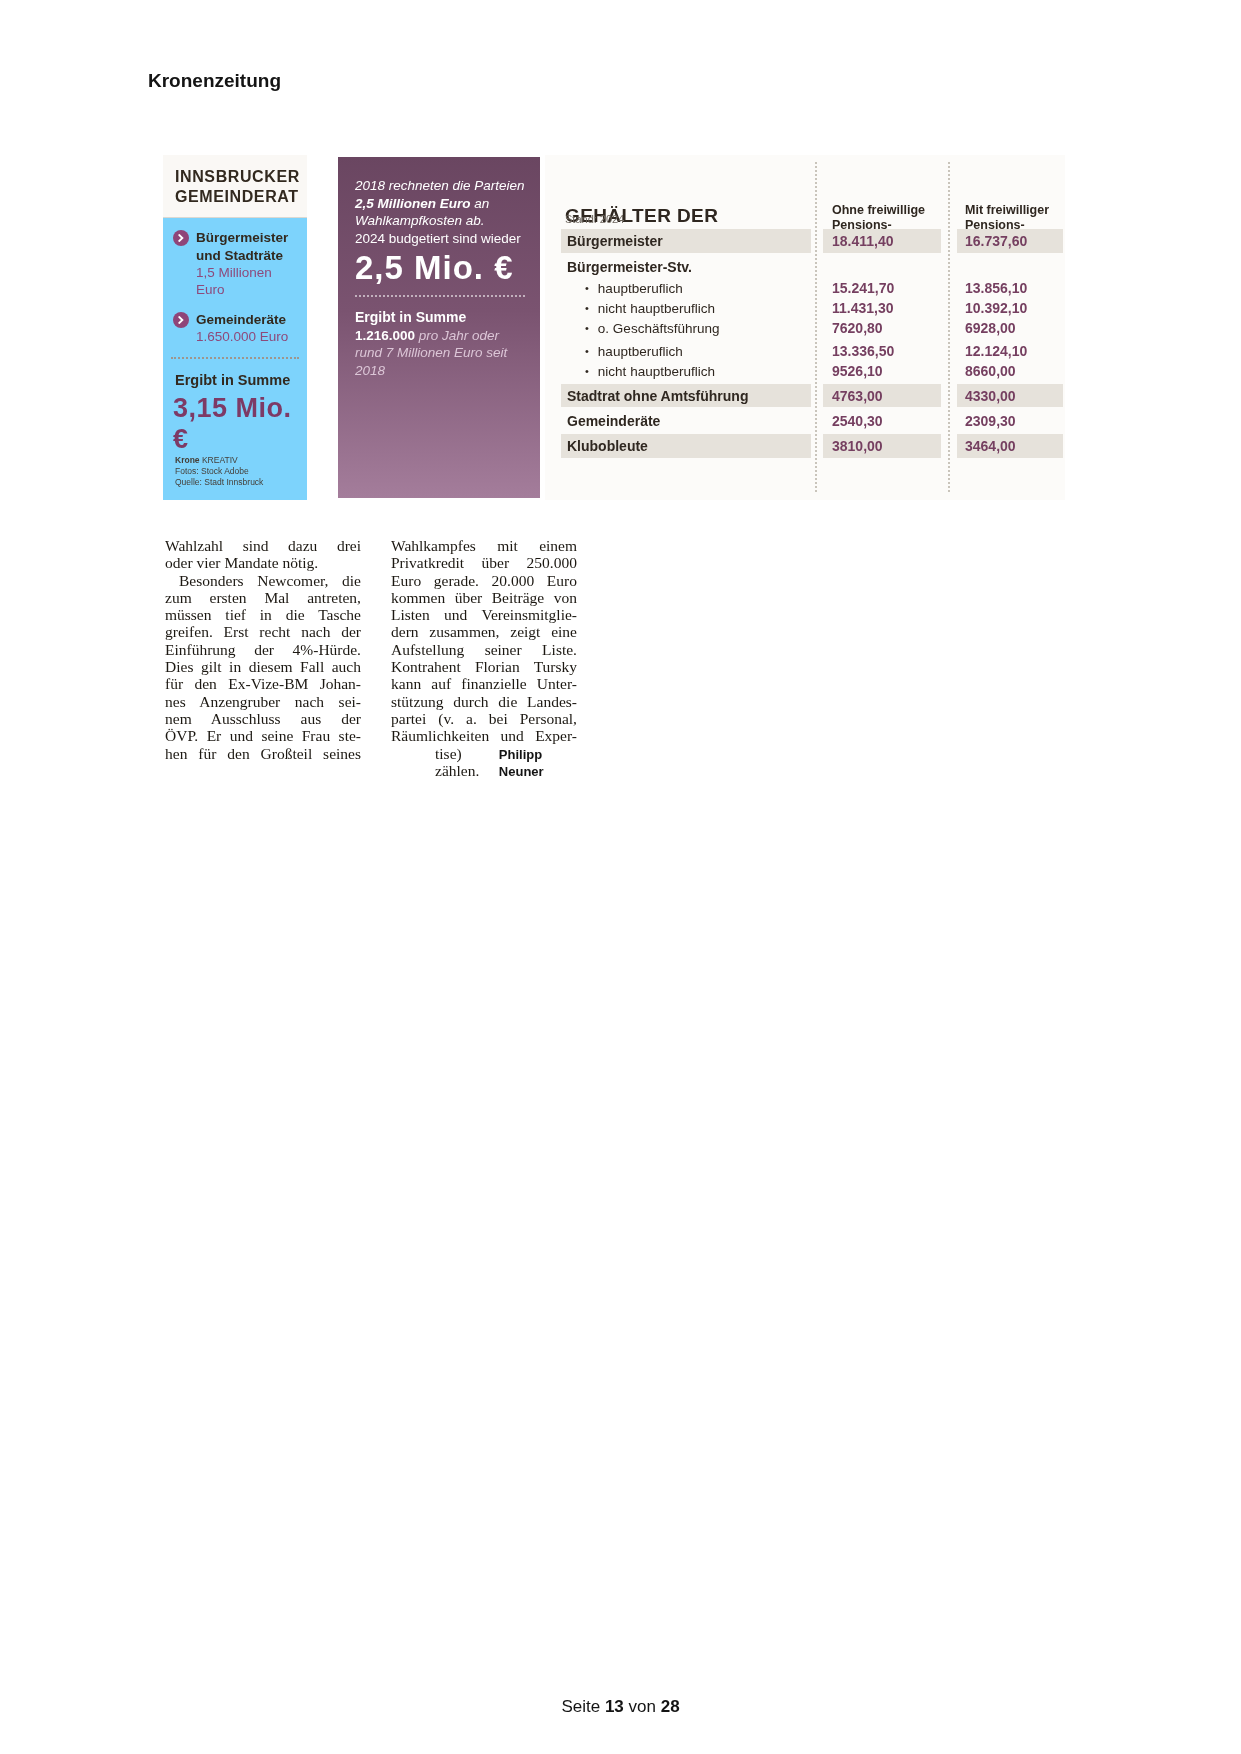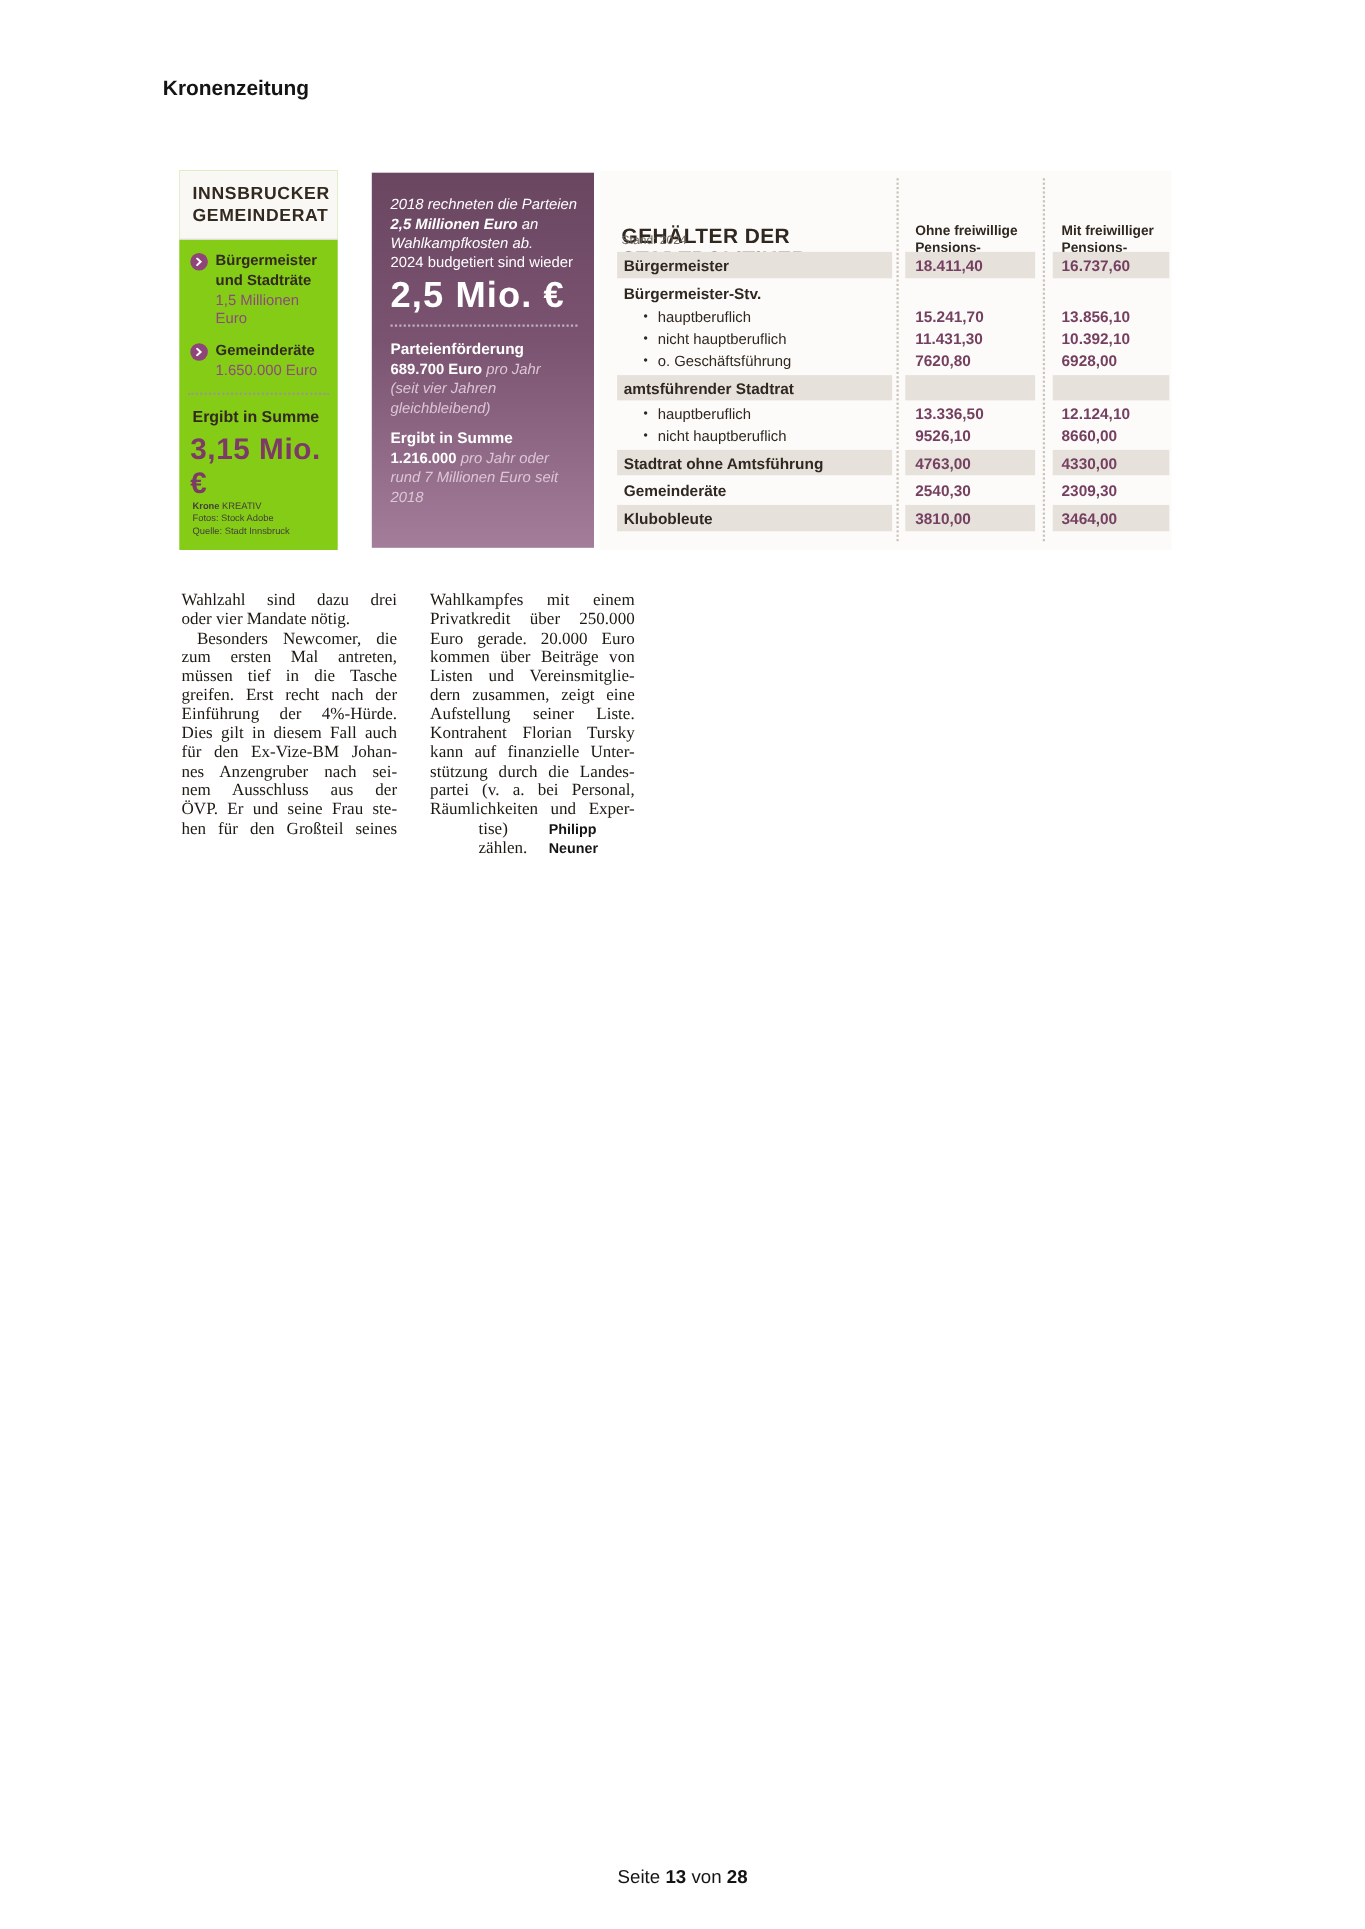--- a/index.html
+++ b/index.html
@@ -7,21 +7,21 @@
         font-family:"Liberation Sans",sans-serif;color:#222;}
   .pre{white-space:pre-line;margin-top:36px;}
 
   
   .doc-header{position:absolute;left:148px;top:70px;font-size:19px;font-weight:bold;color:#141414;}
 
   
   .info{position:absolute;left:163px;top:155px;width:902px;height:345px;}
 
   
-  .lp{position:absolute;left:0;top:0;width:144px;height:345px;background:#84cc16;}
+  .lp{position:absolute;left:0;top:0;width:144px;height:345px;background:#7dd3fc;}
   .lp-title{background:#faf8f5;padding:12px 10px 10px 12px;border-bottom:1px solid #dcd8d1;
             font-size:16px;font-weight:bold;line-height:20px;letter-spacing:.6px;color:#32291f;}
   .lp-items{padding:10px 8px 0 8px;}
   .lp-item{display:flex;margin-bottom:12px;}
   .lp-ico{flex:0 0 16px;width:16px;height:16px;border-radius:50%;background:#8f4579;
           display:flex;align-items:center;justify-content:center;margin:2px 7px 0 2px;}
   .lp-ico svg{display:block;}
   .lp-item-label{font-size:13.5px;font-weight:bold;line-height:16px;color:#32291f;}
   .lp-item-value{font-size:13.5px;line-height:17px;color:#8d4a7b;}
   .lp-dots{margin:4px 8px 0 8px;border-top:2px dotted #9d968e;}
@@ -131,25 +131,20 @@
     </div>
 
     <div class="pp">
       <div class="pp-intro">
         <span>2018 rechneten die Parteien </span><b>2,5 Millionen Euro</b><span> an Wahlkampfkosten ab.</span>
       </div>
       <div>2024 budgetiert sind wieder</div>
       <div class="pp-budget-big">2,5 Mio. €</div>
       <div class="pp-dots"></div>
       <div class="pp-block">
-        <div class="pp-block-title">Parteienförderung</div>
-        <div><b>689.700 Euro</b><span class="pp-it"> pro Jahr</span></div>
-        <div class="pp-note">(seit vier Jahren gleichbleibend)</div>
-      </div>
-      <div class="pp-block">
         <div class="pp-block-title">Ergibt in Summe</div>
         <div><b>1.216.000</b><span class="pp-it"> pro Jahr oder</span></div>
         <div class="pp-note">rund 7 Millionen Euro seit 2018</div>
       </div>
     </div>
 
     <div class="tbl">
       <div class="tbl-title pre">GEHÄLTER DER
 STADTPOLITIKER</div>
       <div class="tbl-stand">Stand: 2024</div>
@@ -180,25 +175,20 @@
         <div class="trow sub h20 mb0">
           <div class="cell-label">nicht hauptberuflich</div>
           <div class="cell-num n1">11.431,30</div>
           <div class="cell-num n2">10.392,10</div>
         </div>
         <div class="trow sub h20 mb3">
           <div class="cell-label">o. Geschäftsführung</div>
           <div class="cell-num n1">7620,80</div>
           <div class="cell-num n2">6928,00</div>
         </div>
-        <div class="trow main shaded h23 mb2">
-          <div class="cell-label">amtsführender Stadtrat</div>
-          <div class="cell-num n1"></div>
-          <div class="cell-num n2"></div>
-        </div>
         <div class="trow sub h20 mb0">
           <div class="cell-label">hauptberuflich</div>
           <div class="cell-num n1">13.336,50</div>
           <div class="cell-num n2">12.124,10</div>
         </div>
         <div class="trow sub h20 mb3">
           <div class="cell-label">nicht hauptberuflich</div>
           <div class="cell-num n1">9526,10</div>
           <div class="cell-num n2">8660,00</div>
         </div>

